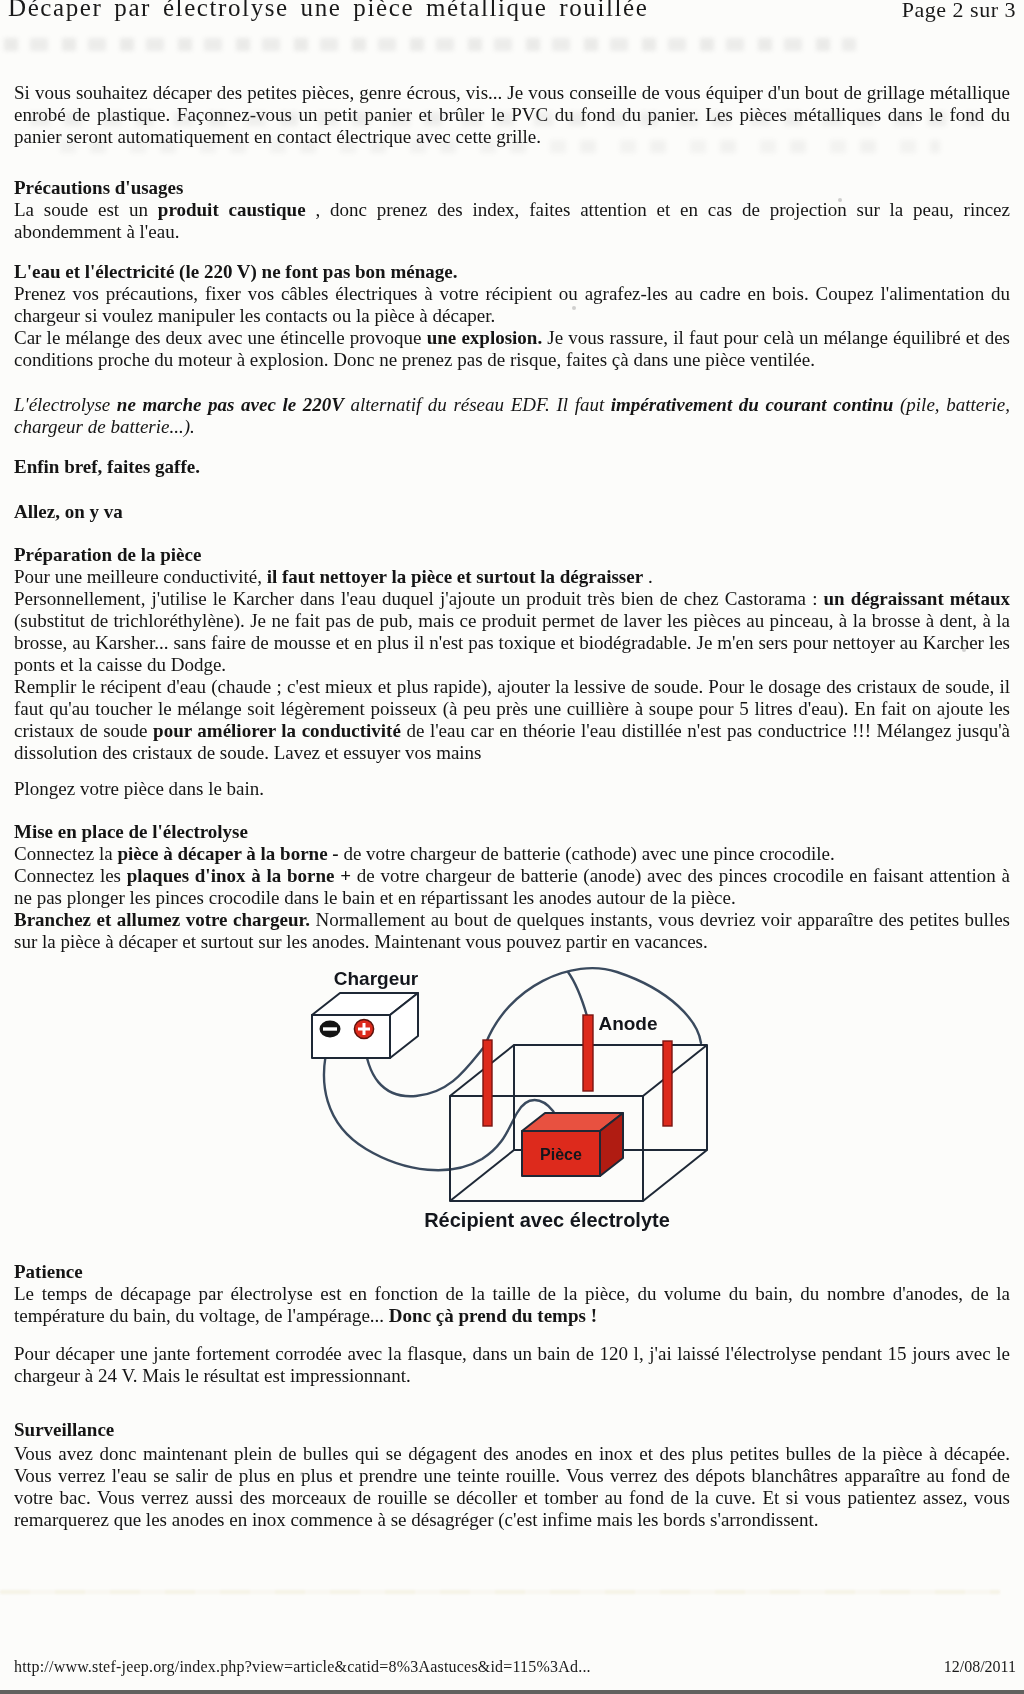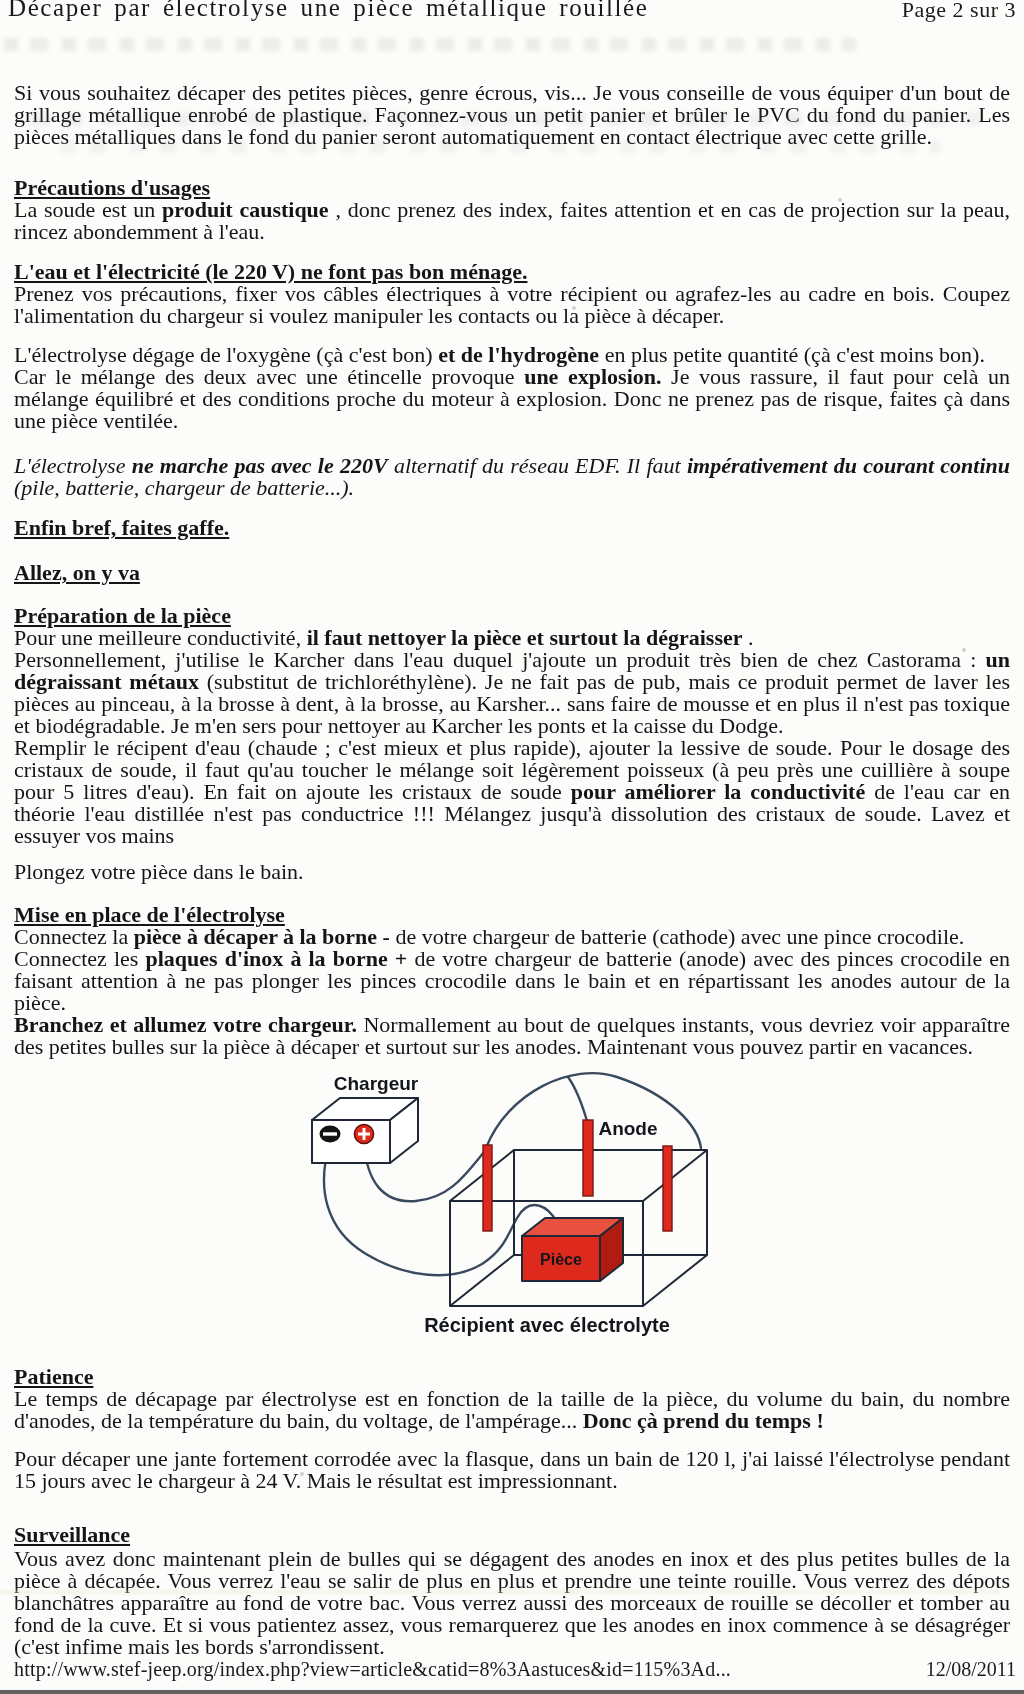--- a/index.html
+++ b/index.html
@@ -42,23 +42,23 @@
   .sp1{top:198px;left:838px;}
   .sp2{top:306px;left:572px;}
   .sp3{top:648px;left:962px;}
   .sp4{top:1472px;left:300px;}
   .bottom-edge{
     left:0;bottom:0;width:1024px;height:4px;background:#3a3a38;opacity:.8;
   }
   
   #content{padding:0 14px;}
   .para,.heading{
-    font-size:22px;line-height:22px;text-align:justify;color:#151515;
-  }
-  .heading{font-weight:bold;text-align:left;text-decoration:underline;}
+    font-size:19px;line-height:22px;text-align:justify;color:#151515;
+  }
+  .heading{font-weight:bold;text-align:left;}
   .para b{font-weight:bold;}
   [data-block="intro"]{margin-top:49px;}
   [data-block="h-precautions"]{margin-top:29px;}
   [data-block="h-eau"]{margin-top:18px;}
   [data-block="p-degage1"]{margin-top:17px;}
   [data-block="p-marche"]{margin-top:23px;font-style:italic;}
   [data-block="h-enfin"]{margin-top:18px;}
   [data-block="h-allez"]{margin-top:23px;}
   [data-block="h-prep-piece"]{margin-top:21px;}
   [data-block="h-bain"]{margin-top:16px;}
@@ -80,21 +80,21 @@
   .sv-wire{fill:none;stroke:var(--wire);stroke-width:2.4;stroke-linecap:round;}
   .sv-red{fill:var(--red);}
   .sv-red-dark{fill:var(--red-dark);}
   .sv-red-light{fill:var(--red-light);}
   .sv-white{fill:#ffffff;}
   .sv-frame{fill:none;stroke:var(--ink);stroke-width:2;stroke-linejoin:round;}
   
   .page-footer{
     position:absolute;left:14px;right:8px;top:1658px;
     display:flex;justify-content:space-between;align-items:baseline;
-    font-size:20px;color:#1a1a1a;
+    font-size:16px;color:#1a1a1a;
   }
   .footer-url{letter-spacing:.2px;white-space:nowrap;}
   .footer-date{white-space:nowrap;}
 </style>
 </head>
 <body>
 
 <div class="page-header">
   <div class="doc-title">Décaper par électrolyse une pièce métallique rouillée</div>
   <div class="page-label">Page 2 sur 3</div>
@@ -110,21 +110,20 @@
 <div class="artifact speck sp4"></div>
 <div class="artifact bottom-edge"></div>
 
 <div id="content">
   <div id="blocks-top">
       <div class="para" data-block="intro"><span>Si vous souhaitez décaper des petites pièces, genre écrous, vis... Je vous conseille de vous équiper d'un bout de grillage métallique enrobé de plastique. Façonnez-vous un petit panier et brûler le PVC du fond du panier. Les pièces métalliques dans le fond du panier seront automatiquement en contact électrique avec cette grille.</span></div>
       <div class="heading" data-block="h-precautions">Précautions d'usages</div>
       <div class="para" data-block="p-soude"><span>La soude est un </span><b>produit caustique</b><span> , donc prenez des index, faites attention et en cas de projection sur la peau, rincez abondemment à l'eau.</span></div>
       <div class="heading" data-block="h-eau">L'eau et l'électricité (le 220 V) ne font pas bon ménage.</div>
       <div class="para" data-block="p-prenez"><span>Prenez vos précautions, fixer vos câbles électriques à votre récipient ou agrafez-les au cadre en bois. Coupez l'alimentation du chargeur si voulez manipuler les contacts ou la pièce à décaper.</span></div>
-      <div class="para" data-block="p-degage1"><span>L'électrolyse dégage de l'oxygène (çà c'est bon) </span><b>et de l'hydrogène</b><span> en plus petite quantité (çà c'est moins bon).</span></div>
       <div class="para" data-block="p-degage2"><span>Car le mélange des deux avec une étincelle provoque </span><b>une explosion.</b><span> Je vous rassure, il faut pour celà un mélange équilibré et des conditions proche du moteur à explosion. Donc ne prenez pas de risque, faites çà dans une pièce ventilée.</span></div>
       <div class="para" data-block="p-marche"><span>L'électrolyse </span><b>ne marche pas avec le 220V</b><span> alternatif du réseau EDF. Il faut </span><b>impérativement du courant continu</b><span> (pile, batterie, chargeur de batterie...).</span></div>
       <div class="heading" data-block="h-enfin">Enfin bref, faites gaffe.</div>
       <div class="heading" data-block="h-allez">Allez, on y va</div>
       <div class="heading" data-block="h-prep-piece">Préparation de la pièce</div>
       <div class="para" data-block="p-conductivite"><span>Pour une meilleure conductivité, </span><b>il faut nettoyer la pièce et surtout la dégraisser</b><span> .</span></div>
       <div class="para" data-block="p-perso"><span>Personnellement, j'utilise le Karcher dans l'eau duquel j'ajoute un produit très bien de chez Castorama : </span><b>un dégraissant métaux</b><span> (substitut de trichloréthylène). Je ne fait pas de pub, mais ce produit permet de laver les pièces au pinceau, à la brosse à dent, à la brosse, au Karsher... sans faire de mousse et en plus il n'est pas toxique et biodégradable. Je m'en sers pour nettoyer au Karcher les ponts et la caisse du Dodge.</span></div>
       <div class="para" data-block="p-remplir"><span>Remplir le récipent d'eau (chaude ; c'est mieux et plus rapide), ajouter la lessive de soude. Pour le dosage des cristaux de soude, il faut qu'au toucher le mélange soit légèrement poisseux (à peu près une cuillière à soupe pour 5 litres d'eau). En fait on ajoute les cristaux de soude </span><b>pour améliorer la conductivité</b><span> de l'eau car en théorie l'eau distillée n'est pas conductrice !!! Mélangez jusqu'à dissolution des cristaux de soude. Lavez et essuyer vos mains</span></div>
       <div class="para" data-block="p-plongez"><span>Plongez votre pièce dans le bain.</span></div>
       <div class="heading" data-block="h-mise">Mise en place de l'électrolyse</div>

